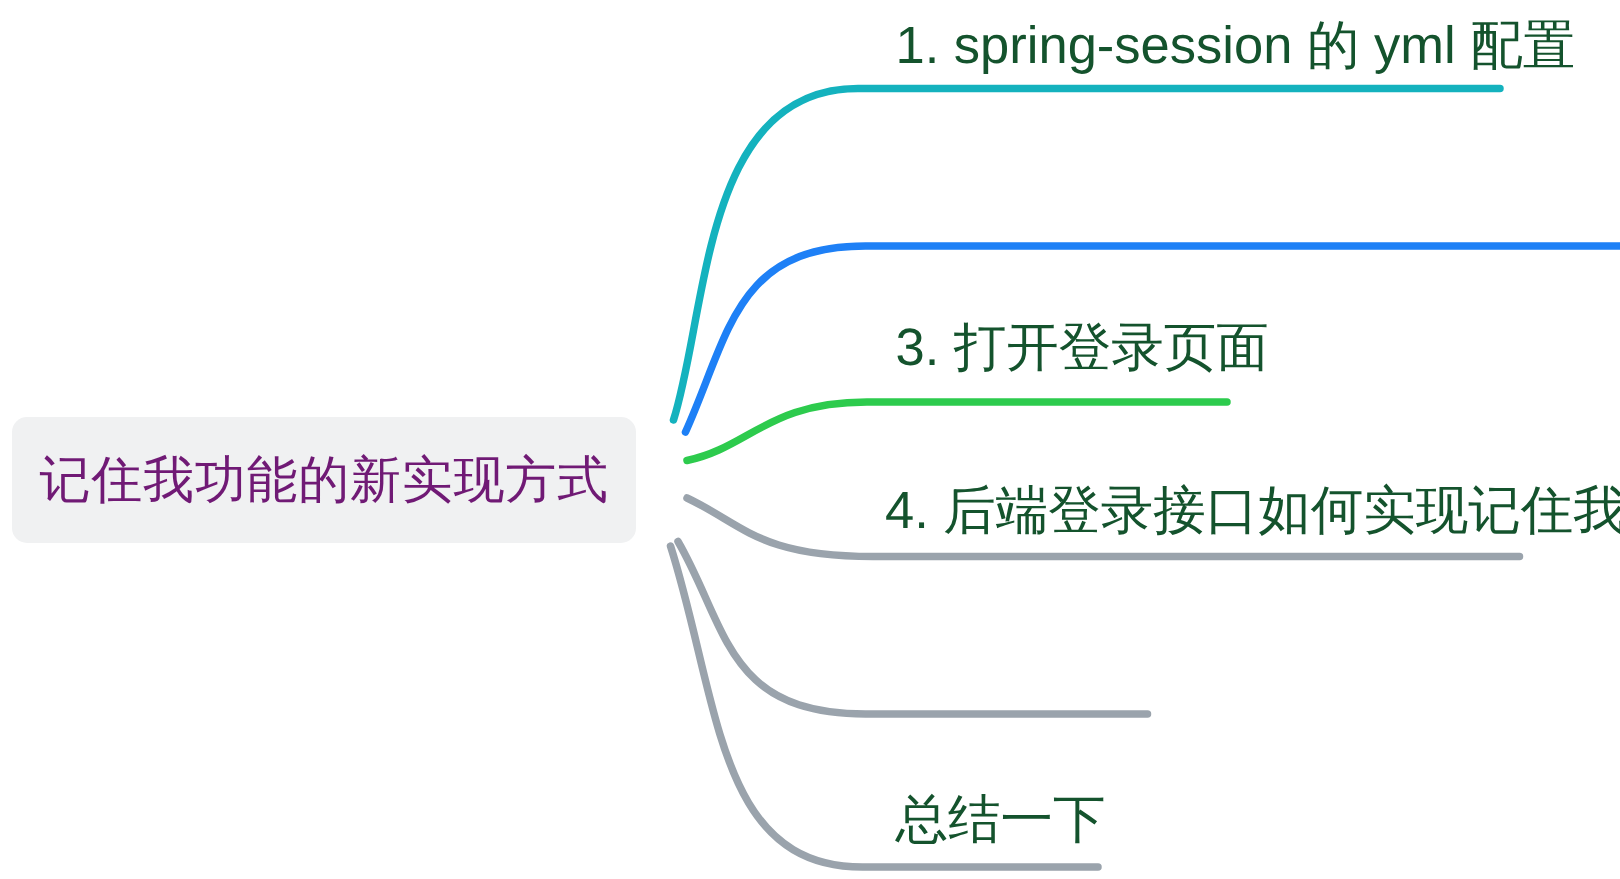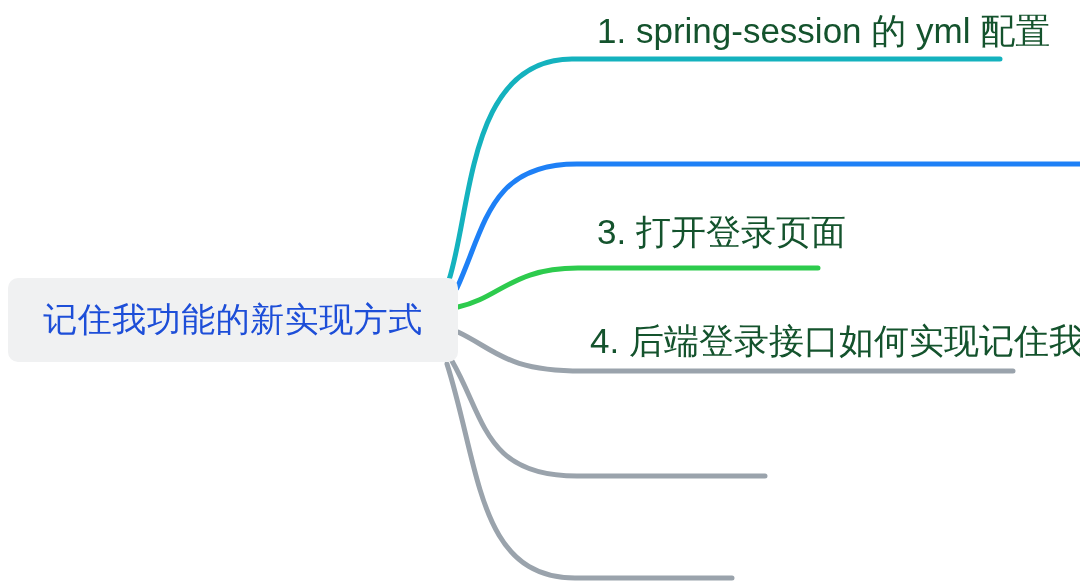--- a/index.html
+++ b/index.html
@@ -25,29 +25,29 @@
   .connectors path {
     fill: none;
     stroke-width: 5;
     stroke-linecap: round;
     stroke-linejoin: round;
   }
   .root-node {
     position: absolute;
     left: 8px;
     top: 278px;
-    width: 450px;
+    width: 416px;
     height: 84px;
     background: #f0f1f2;
     border-radius: 10px;
     display: flex;
     align-items: center;
     justify-content: center;
     font-size: 34px;
-    color: #1d4ed8;
+    color: #701a75;
     letter-spacing: 0.5px;
     cursor: pointer;
     box-sizing: border-box;
   }
   .branch-label {
     position: absolute;
     font-size: 35px;
     line-height: 32px;
     color: #14532d;
     white-space: nowrap;
@@ -74,14 +74,15 @@
     <path d="M 447 364 C 480 468 478 578 575 578 H 732" stroke="#9aa3ac"></path>
   </svg>
 
   <div class="root-node">
     <span>记住我功能的新实现方式</span>
   </div>
 
   <div class="branch-label label-1">1. spring-session 的 yml 配置</div>
   <div class="branch-label label-3">3. 打开登录页面</div>
   <div class="branch-label label-4">4. 后端登录接口如何实现记住我</div>
+  <div class="branch-label label-6">总结一下</div>
 
 </div>
 
 </body></html>

